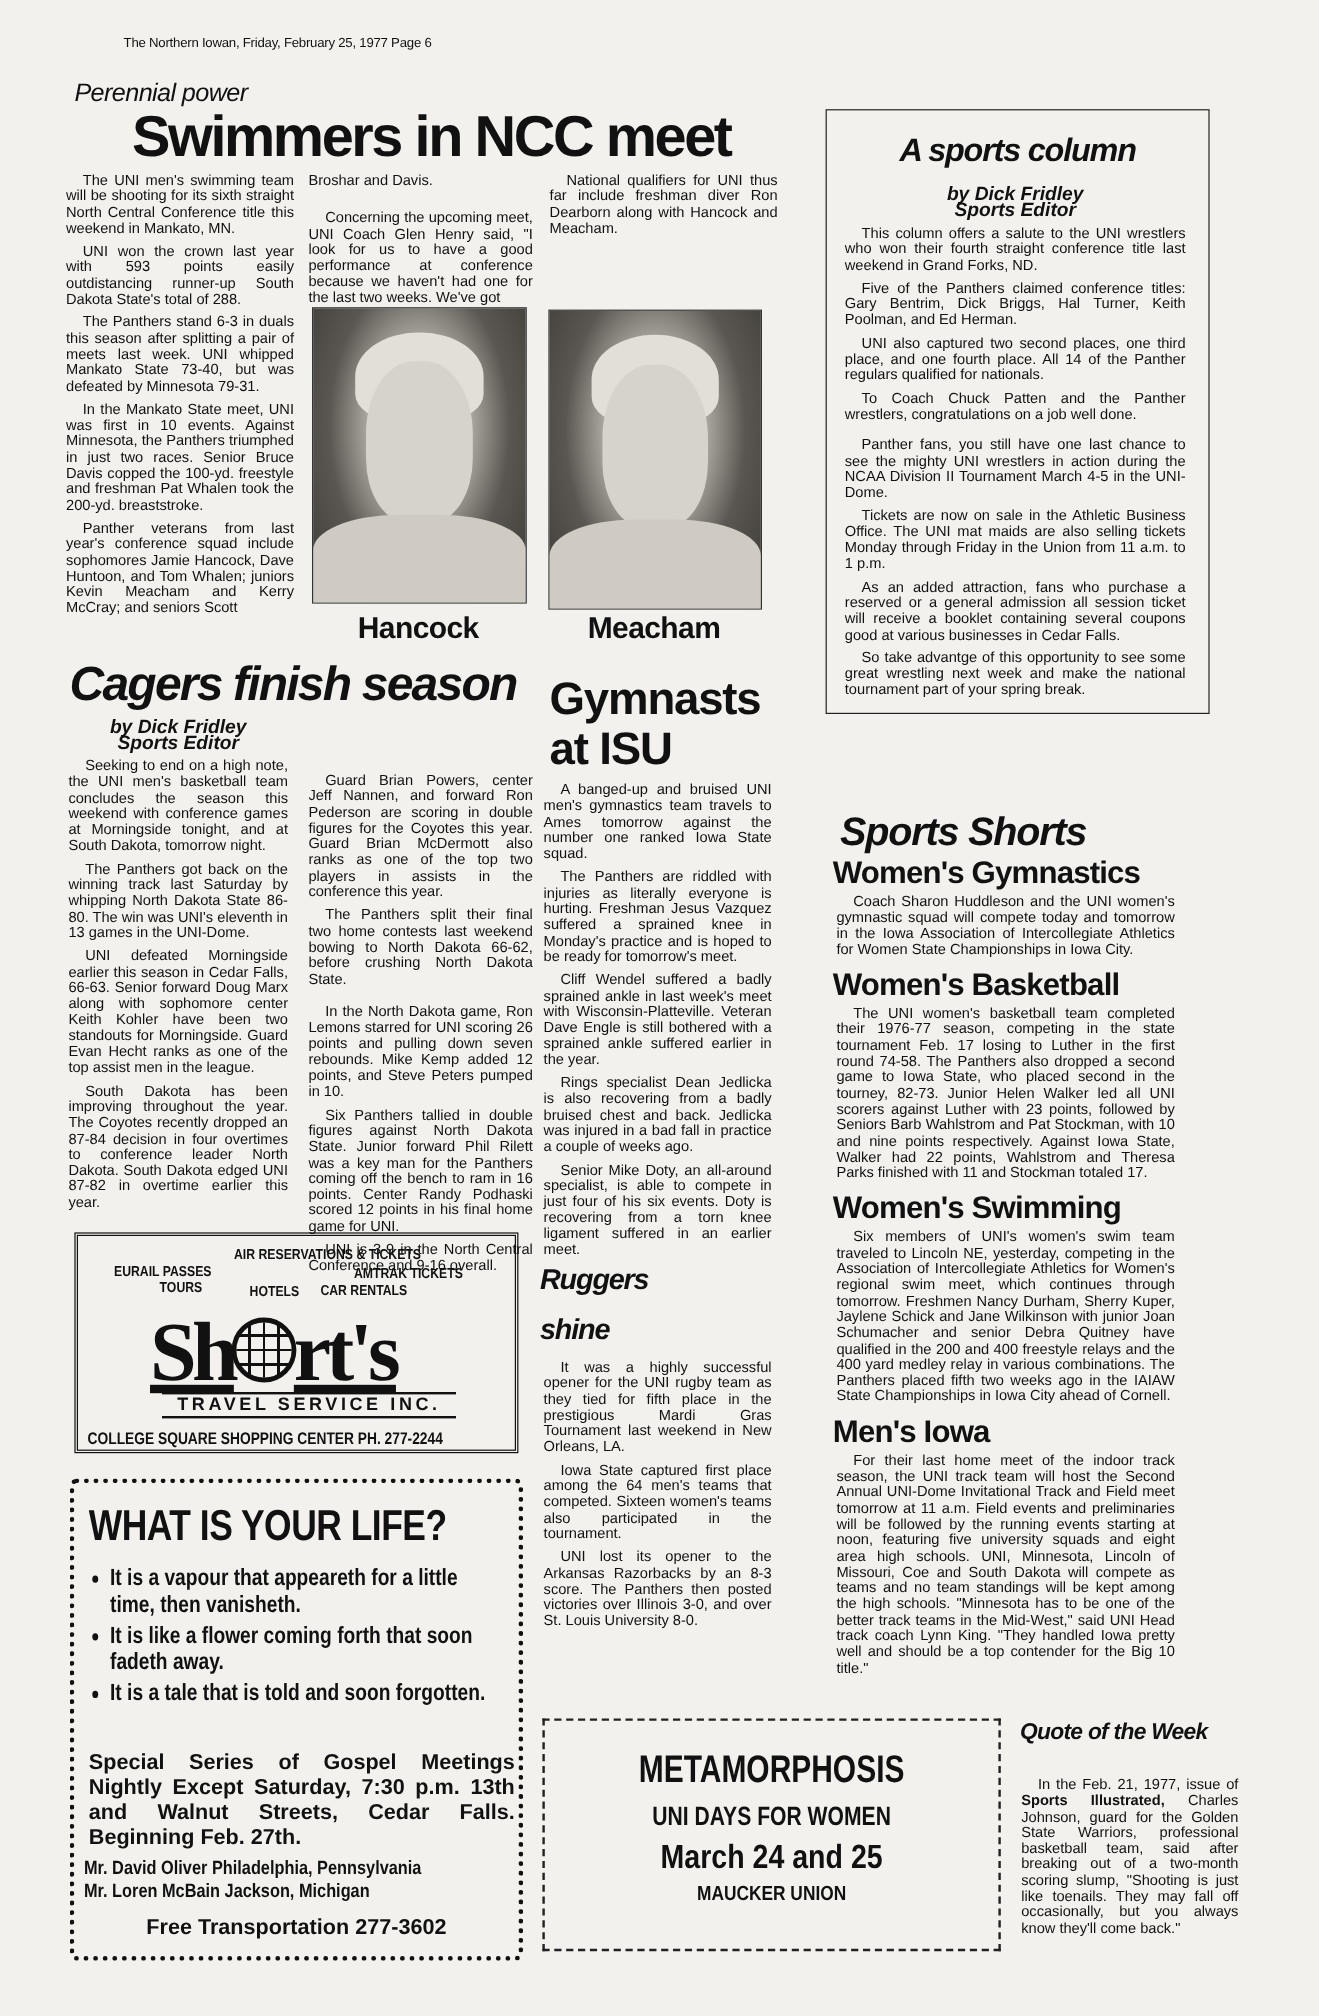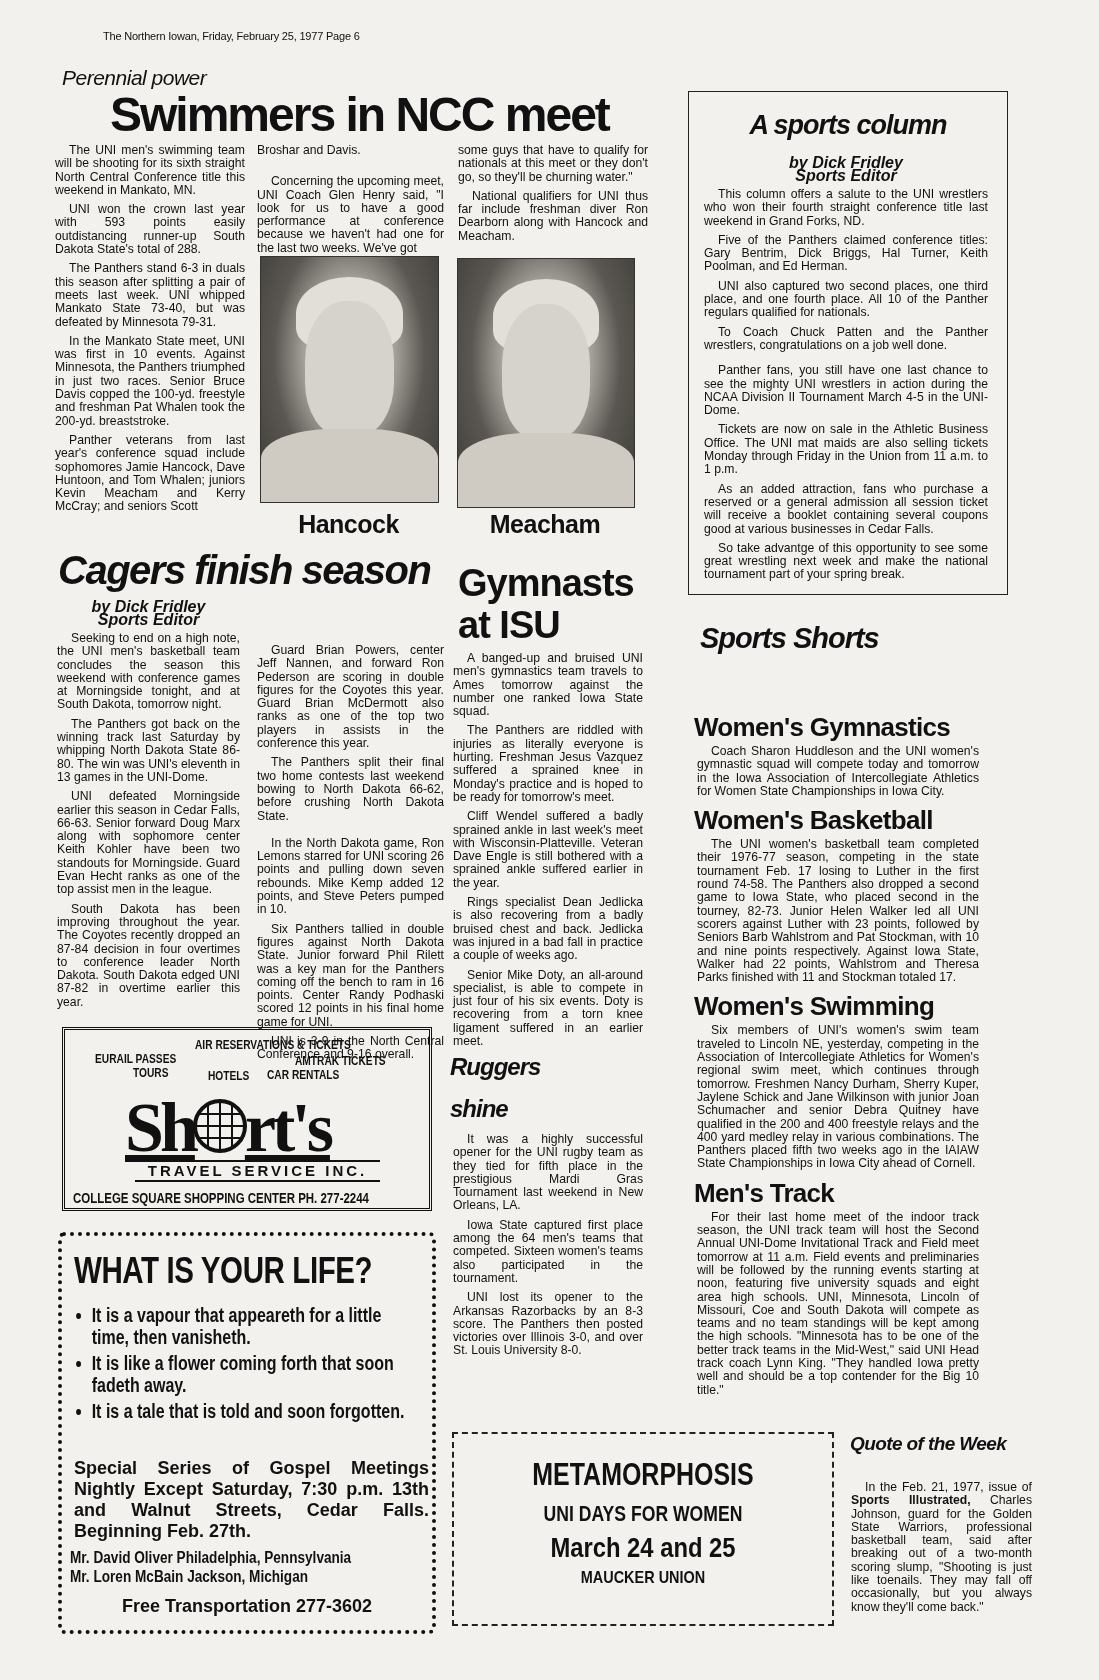--- a/index.html
+++ b/index.html
@@ -26,21 +26,21 @@
   .byline { font-weight: bold; text-align: center; font-size: 16px; line-height: 13px; margin-bottom: 6px; font-style: italic; }
   .cag1 { left: 57px; top: 600px; width: 183px; }
   .cag2 { left: 257px; top: 600px; width: 187px; margin-top: 44px; }
   .gym-head { left: 458px; top: 562px; font-size: 38px; font-weight: bold; line-height: 42px; letter-spacing: -1px; }
   .gym-body { left: 453px; top: 652px; width: 190px; }
   .rug-head { left: 450px; top: 1046px; font-size: 24px; font-weight: bold; font-style: italic; line-height: 42px; letter-spacing: -1px; }
   .rug-body { left: 453px; top: 1133px; width: 190px; }
   .col-box { left: 688px; top: 91px; width: 318px; height: 502px; border: 1.5px solid #222; }
   .col-box .title { text-align: center; font-size: 27px; font-weight: bold; font-style: italic; letter-spacing: -1px; margin-top: 18px; }
   .col-box .inner { position: absolute; left: 15px; top: 64px; width: 284px; }
-  .shorts-title { left: 700px; top: 622px; font-size: 29px; font-weight: bold; font-style: italic; letter-spacing: -1px; }
+  .shorts-title { left: 700px; top: 674px; font-size: 33px; font-weight: bold; font-style: italic; letter-spacing: -1px; }
   .sub-head { font-size: 26px; font-weight: bold; letter-spacing: -0.7px; line-height: 28px; margin: 0 0 4px -3px; }
   .shorts { left: 697px; top: 713px; width: 282px; }
   .shorts p { margin-bottom: 8px; }
   .quote-head { left: 850px; top: 1433px; font-size: 19px; font-weight: bold; font-style: italic; letter-spacing: -0.6px; }
   .quote-body { left: 851px; top: 1481px; width: 181px; }
   .ad-travel { left: 62px; top: 1027px; width: 370px; height: 184px; border: 3px double #111; box-sizing: border-box; }
   .ad-travel .services { position:absolute; font-size: 12px; font-weight: bold; transform: scaleX(0.85); transform-origin: left top; }
   .logo { position:absolute; left: 60px; top: 68px; font-size: 70px; font-weight: 900; letter-spacing: -4px; line-height: 60px; font-family: "Liberation Serif", serif; text-decoration: underline; }
   .logo .globe { display:inline-block; width: 54px; height: 54px; border-radius: 50%; border: 4px solid #111; vertical-align: -2px; background: repeating-linear-gradient(0deg, transparent 0 10px, #111 10px 12px), repeating-linear-gradient(90deg, transparent 0 10px, #111 10px 12px); box-sizing: border-box; margin: 0 -2px; }
   .tagline { position:absolute; left: 70px; top: 130px; width: 245px; border-top: 2px solid #111; border-bottom: 2px solid #111; text-align: center; font-size: 15px; font-weight: bold; letter-spacing: 3px; line-height: 18px; }
@@ -72,21 +72,20 @@
   <p>UNI won the crown last year with 593 points easily outdistancing runner-up South Dakota State's total of 288.</p>
   <p>The Panthers stand 6-3 in duals this season after splitting a pair of meets last week. UNI whipped Mankato State 73-40, but was defeated by Minnesota 79-31.</p>
   <p>In the Mankato State meet, UNI was first in 10 events. Against Minnesota, the Panthers triumphed in just two races. Senior Bruce Davis copped the 100-yd. freestyle and freshman Pat Whalen took the 200-yd. breaststroke.</p>
   <p>Panther veterans from last year's conference squad include sophomores Jamie Hancock, Dave Huntoon, and Tom Whalen; juniors Kevin Meacham and Kerry McCray; and seniors Scott</p>
 </div>
 <div class="abs col2 txt">
   <p style="text-indent:0;margin-bottom:18px">Broshar and Davis.</p>
   <p>Concerning the upcoming meet, UNI Coach Glen Henry said, "I look for us to have a good performance at conference because we haven't had one for the last two weeks. We've got</p>
 </div>
 <div class="abs col3 txt">
-  <p style="text-indent:0">some guys that have to qualify for nationals at this meet or they don't go, so they'll be churning water."</p>
   <p>National qualifiers for UNI thus far include freshman diver Ron Dearborn along with Hancock and Meacham.</p>
 </div>
 
 <div class="abs photo" style="left:260px;top:256px;width:177px;height:245px;">
   <div class="hair"></div>
   <div class="face"></div>
   <div class="body"></div>
 </div>
 <div class="abs photo" style="left:457px;top:258px;width:176px;height:248px;">
   <div class="hair"></div>
@@ -139,38 +138,38 @@
 
 <div class="abs col-box">
   <div class="title">A sports column</div>
   <div class="inner txt">
     <div class="byline">
       <div>by Dick Fridley</div>
       <div>Sports Editor</div>
     </div>
     <p>This column offers a salute to the UNI wrestlers who won their fourth straight conference title last weekend in Grand Forks, ND.</p>
     <p>Five of the Panthers claimed conference titles: Gary Bentrim, Dick Briggs, Hal Turner, Keith Poolman, and Ed Herman.</p>
-    <p>UNI also captured two second places, one third place, and one fourth place. All 10 of the Panther regulars qualified for nationals.</p>
+    <p>UNI also captured two second places, one third place, and one fourth place. All 14 of the Panther regulars qualified for nationals.</p>
     <p style="margin-bottom:12px">To Coach Chuck Patten and the Panther wrestlers, congratulations on a job well done.</p>
     <p>Panther fans, you still have one last chance to see the mighty UNI wrestlers in action during the NCAA Division II Tournament March 4-5 in the UNI-Dome.</p>
     <p>Tickets are now on sale in the Athletic Business Office. The UNI mat maids are also selling tickets Monday through Friday in the Union from 11 a.m. to 1 p.m.</p>
     <p>As an added attraction, fans who purchase a reserved or a general admission all session ticket will receive a booklet containing several coupons good at various businesses in Cedar Falls.</p>
     <p>So take advantge of this opportunity to see some great wrestling next week and make the national tournament part of your spring break.</p>
   </div>
 </div>
 
 <div class="abs shorts-title">Sports Shorts</div>
 <div class="abs shorts txt">
   <div class="sub-head">Women's Gymnastics</div>
   <p>Coach Sharon Huddleson and the UNI women's gymnastic squad will compete today and tomorrow in the Iowa Association of Intercollegiate Athletics for Women State Championships in Iowa City.</p>
   <div class="sub-head">Women's Basketball</div>
   <p>The UNI women's basketball team completed their 1976-77 season, competing in the state tournament Feb. 17 losing to Luther in the first round 74-58. The Panthers also dropped a second game to Iowa State, who placed second in the tourney, 82-73. Junior Helen Walker led all UNI scorers against Luther with 23 points, followed by Seniors Barb Wahlstrom and Pat Stockman, with 10 and nine points respectively. Against Iowa State, Walker had 22 points, Wahlstrom and Theresa Parks finished with 11 and Stockman totaled 17.</p>
   <div class="sub-head">Women's Swimming</div>
   <p>Six members of UNI's women's swim team traveled to Lincoln NE, yesterday, competing in the Association of Intercollegiate Athletics for Women's regional swim meet, which continues through tomorrow. Freshmen Nancy Durham, Sherry Kuper, Jaylene Schick and Jane Wilkinson with junior Joan Schumacher and senior Debra Quitney have qualified in the 200 and 400 freestyle relays and the 400 yard medley relay in various combinations. The Panthers placed fifth two weeks ago in the IAIAW State Championships in Iowa City ahead of Cornell.</p>
-  <div class="sub-head">Men's Track</div>
+  <div class="sub-head">Men's Iowa</div>
   <p>For their last home meet of the indoor track season, the UNI track team will host the Second Annual UNI-Dome Invitational Track and Field meet tomorrow at 11 a.m. Field events and preliminaries will be followed by the running events starting at noon, featuring five university squads and eight area high schools. UNI, Minnesota, Lincoln of Missouri, Coe and South Dakota will compete as teams and no team standings will be kept among the high schools. "Minnesota has to be one of the better track teams in the Mid-West," said UNI Head track coach Lynn King. "They handled Iowa pretty well and should be a top contender for the Big 10 title."</p>
 </div>
 
 <div class="abs quote-head">Quote of the Week</div>
 <div class="abs quote-body txt">
   <p><span>In the Feb. 21, 1977, issue of </span><b>Sports Illustrated,</b><span> Charles Johnson, guard for the Golden State Warriors, professional basketball team, said after breaking out of a two-month scoring slump, "Shooting is just like toenails. They may fall off occasionally, but you always know they'll come back."</span></p>
 </div>
 
 <div class="abs ad-travel">
   <div class="services" style="left:130px;top:8px;">AIR RESERVATIONS &amp; TICKETS</div>

